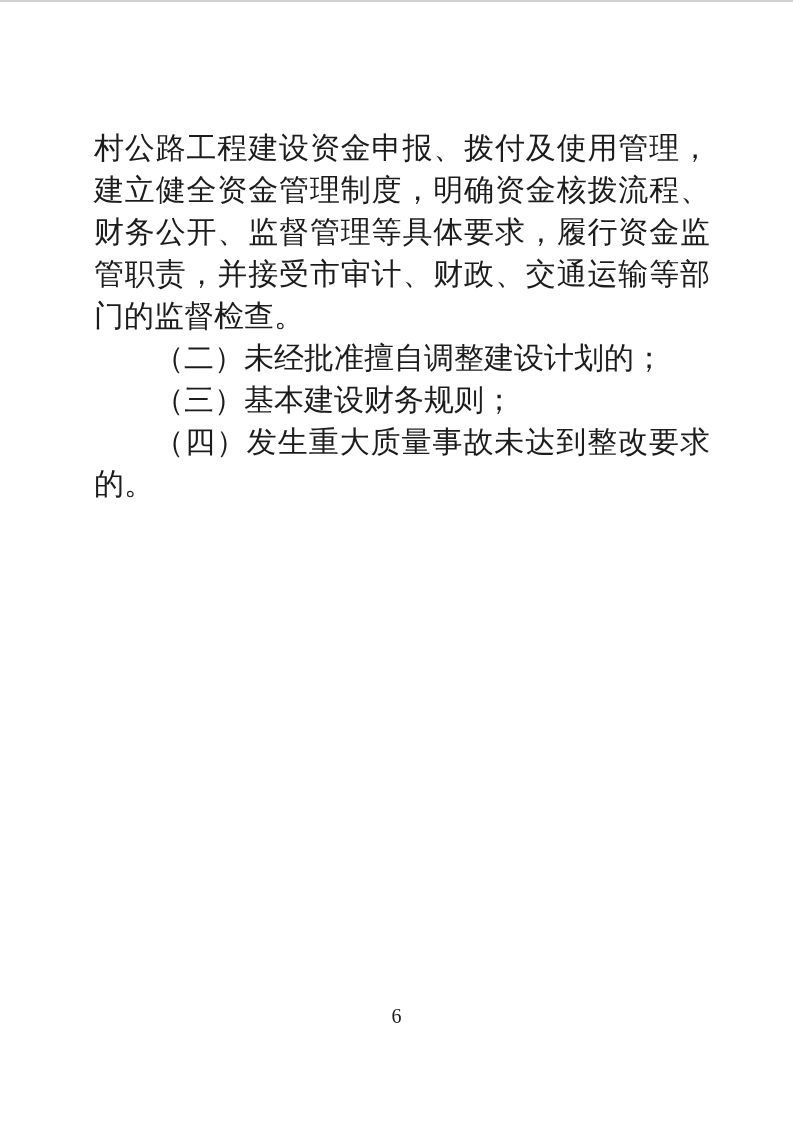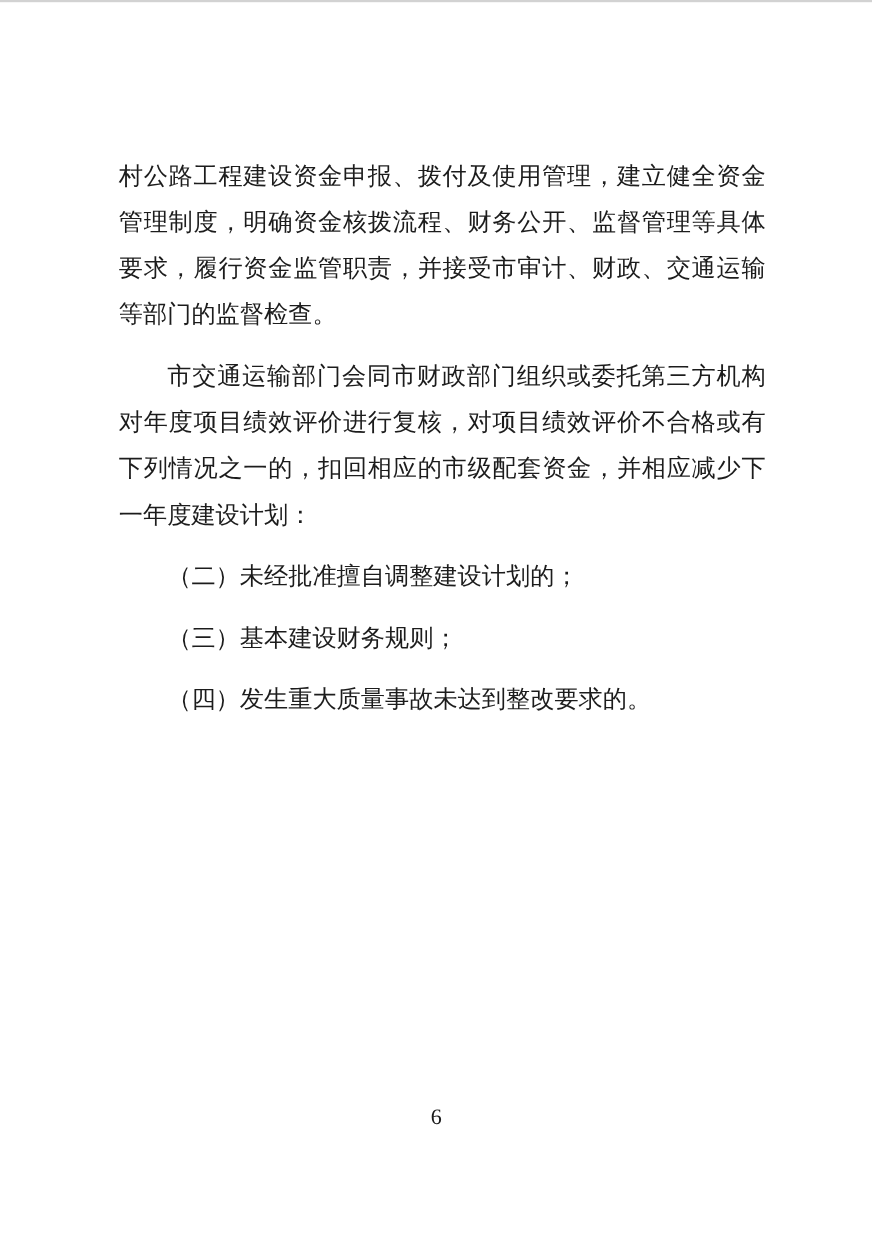--- a/index.html
+++ b/index.html
@@ -24,28 +24,27 @@
     height: 2px;
     background: #d2d2d2;
   }
   .content {
     position: absolute;
     top: 127px;
     left: 94px;
     width: 616px;
   }
   .para {
-    margin: 14px;
-    font-size: 22px;
+    margin: 0;
+    font-size: 30px;
     line-height: 42px;
     text-align: justify;
     text-justify: inter-ideograph;
     letter-spacing: 0;
     word-break: break-all;
-    font-family: Liberation Mono, monospace;
   }
   .para.indent {
     text-indent: 2em;
   }
   .article-label {
     font-weight: bold;
   }
   .footer {
     position: absolute;
     top: 1003px;
@@ -60,21 +59,20 @@
 </head>
 <body>
 
 <div class="page">
   <div class="scan-edge-top"></div>
 
   <div class="content">
     <p class="para"><span class="article-label"></span><span>村公路工程建设资金申报、拨付及使用管理，建立健全资金管理制度，明确资金核拨流程、财务公开、监督管理等具体要求，履行资金监管职责，并接受市审计、财政、交通运输等部门的监督检查。</span></p>
 
 
-    <p class="para indent"><span class="article-label"></span><span>市交通运输部门会同市财政部门组织或委托第三方机构对年度项目绩效评价进行复核，对项目绩效评价不合格或有下列情况之一的，扣回相应的市级配套资金，并相应减少下一年度建设计划：</span></p>
 
 
     <p class="para indent"><span>（二）未经批准擅自调整建设计划的；</span></p>
 
     <p class="para indent"><span>（三）基本建设财务规则；</span></p>
 
     <p class="para indent"><span>（四）发生重大质量事故未达到整改要求的。</span></p>
 
   </div>
 

